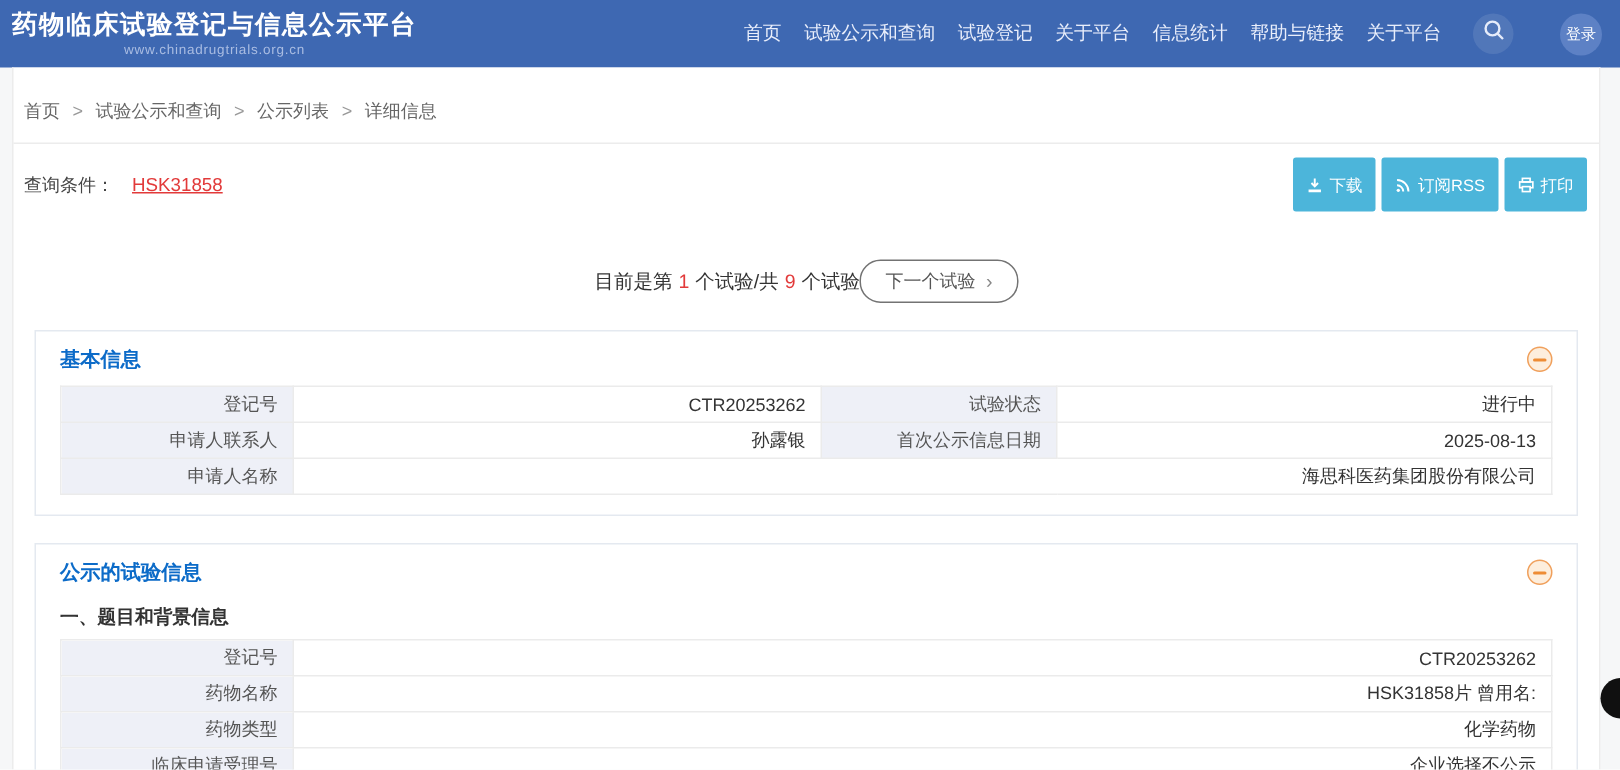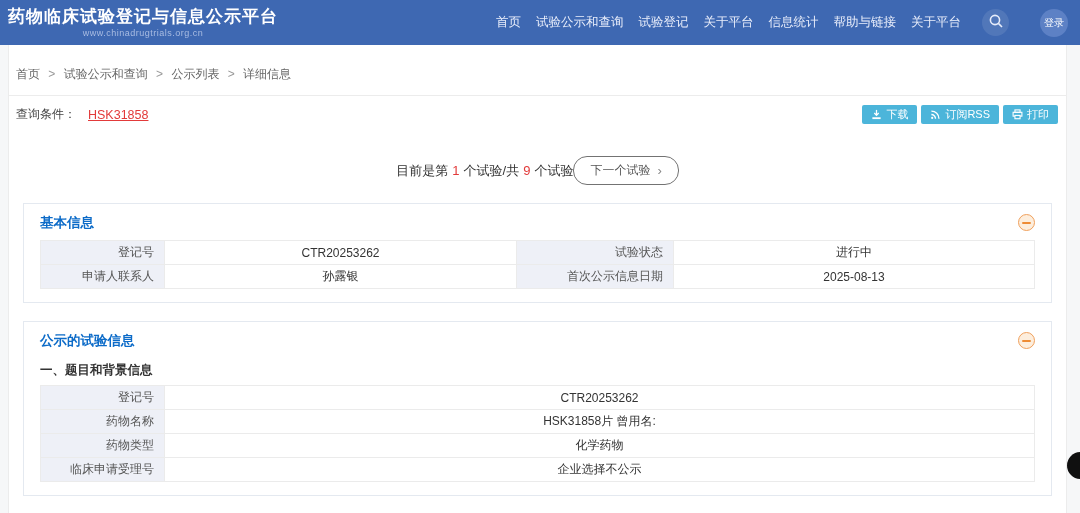--- a/index.html
+++ b/index.html
@@ -48,21 +48,21 @@
   }
   .crumb { cursor: pointer; }
   .crumb-sep { color: #999; margin: 0 5px; }
 
   .query-row { display: flex; justify-content: space-between; align-items: center; padding: 9px 8px 8px 7px; }
   .query-left { display: flex; align-items: center; font-size: 12px; }
   .query-label { color: #444; }
   .query-value { color: #e23a3a; margin-left: 12px; font-size: 12.5px; text-decoration: underline; }
   .toolbar { display: flex; gap: 4px; }
   .tb-btn {
-    background: #4cb5da; color: #fff; font-size: 11px; height: 19px;
+    background: #4cb5da; color: #fff; font-size: 11px; height: 36px;
     padding: 0 9px; display: flex; align-items: center; gap: 4px;
     border: none; border-radius: 2px; cursor: pointer; white-space: nowrap;
   }
   .tb-btn svg { display: block; }
 
   .pager-row { display: flex; justify-content: center; align-items: center; gap: 0; margin-top: 24px; }
   .pager-text { font-size: 13px; color: #333; }
   .pager-text .red { color: #e23a3a; margin: 0 4px; }
   .next-btn {
     display: flex; align-items: center; gap: 7px;
@@ -85,22 +85,22 @@
     background: #fdeedd; border: 1px solid #f0a05c; position: relative; cursor: pointer;
   }
   .collapse-btn .bar {
     position: absolute; left: 3px; top: 6.5px; width: 9px; height: 2px; background: #ee8c35; border-radius: 1px;
   }
   .sub-title { font-size: 12.5px; font-weight: bold; color: #333; margin: 10px 0 3px; }
 
   table.info { width: 100%; border-collapse: collapse; font-size: 12px; margin-top: 6px; table-layout: fixed; }
   table.info td { border: 1px solid #ebebeb; height: 24px; padding: 2px 10px; overflow: hidden; white-space: nowrap; }
   td.lab { background: #eef0f7; color: #555; text-align: right; }
-  td.val { background: #fff; color: #333; text-align: center; }
-  .col-lab1 { width: 124px; }
+  td.val { background: #fff; color: #333; text-align: right; }
+  .col-lab1 { width: 155px; }
   .col-val1 { width: 352px; }
   .col-lab2 { width: 157px; }
 
   .float-widget {
     position: absolute; right: -14px; top: 452px;
     width: 27px; height: 27px; background: #101010; border-radius: 50%;
     cursor: pointer;
   }
 </style>
 </head>
@@ -208,20 +208,24 @@
           <td class="val col-val1">CTR20253262</td>
           <td class="lab col-lab2">试验状态</td>
           <td class="val">进行中</td>
         </tr>
         <tr>
           <td class="lab col-lab1">申请人联系人</td>
           <td class="val col-val1">孙露银</td>
           <td class="lab col-lab2">首次公示信息日期</td>
           <td class="val">2025-08-13</td>
         </tr>
+        <tr>
+          <td class="lab col-lab1">申请人名称</td>
+          <td class="val" colspan="3">海思科医药集团股份有限公司</td>
+        </tr>
       </tbody>
         </table>
     </div>
 
     <div class="section">
       <div class="section-head">
         <span class="section-title">公示的试验信息</span>
         <span class="collapse-btn">
             <span class="bar"></span>
           </span>

